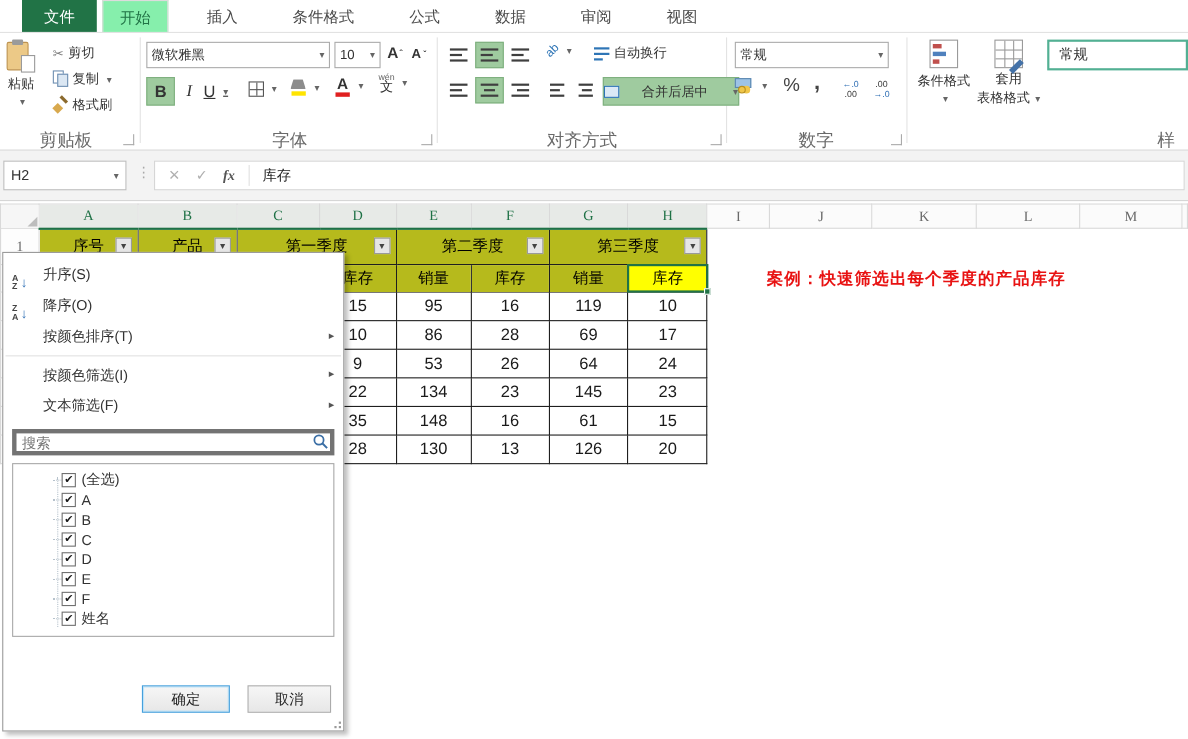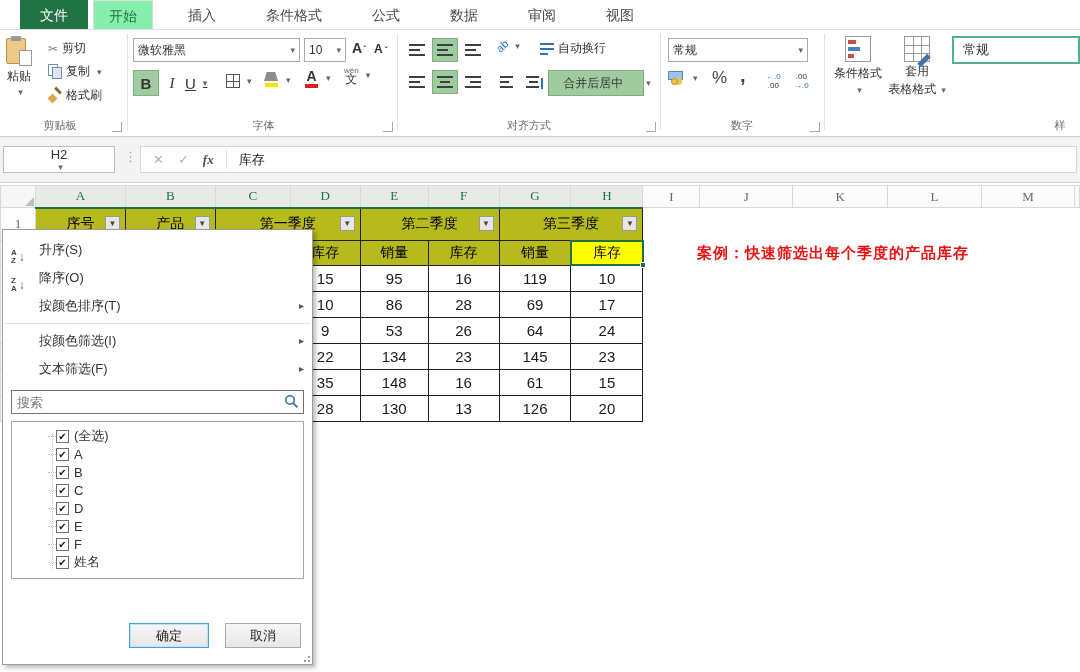--- a/index.html
+++ b/index.html
@@ -9,21 +9,21 @@
     background:#fff; font-family:"Liberation Sans", sans-serif; color:#333;
   }
   
   .tabbar { position:absolute; left:0; top:0; width:1080px; height:30px; background:#fff; border-bottom:1px solid #e2e2e2; display:flex; align-items:stretch; }
   .tab { font-size:14px; line-height:30px; padding:0 15px; color:#4a4a4a; cursor:default;margin-left:20px; }
   .tab.file { background:#217346; color:#fff; width:68px; text-align:center; padding:0; }
   .tab.active { background:#86efac; color:#217346; border:1px solid #dcdcdc; border-bottom:none; margin-left:5px; }
   
   .ribbon { position:absolute; left:0; top:30px; width:1080px; height:107px; background:#fff; border-bottom:1px solid #cfcfcf; }
   .gsep { position:absolute; top:4px; height:96px; width:1px; background:#e3e3e3; }
-  .glabel { position:absolute; top:88px; height:16px; font-size:11px; color:#6a6a6a; text-align:center; }
+  .glabel { position:absolute; top:88px; height:16px; font-size:16px; color:#6a6a6a; text-align:center; }
   .launcher { position:absolute; top:92px; width:10px; height:10px; color:#8a8a8a; font-size:9px; line-height:10px; border-right:1px solid #aaa; border-bottom:1px solid #aaa; }
   .rbtn { position:absolute; display:flex; align-items:center; gap:4px; font-size:12px; color:#333; white-space:nowrap; }
   .combo { position:absolute; background:#fff; border:1px solid #ababab; font-size:12px; display:flex; align-items:center; padding:0 4px; }
   .combo .cv { flex:1; overflow:hidden; }
   .car { color:#666; font-size:9px; margin-left:3px; }
   .tgl { background:#9fcb9f !important; border:1px solid #7fb07f !important; }
   
   .clipb { position:relative; width:26px; height:30px; }
   .clipb .board { position:absolute; left:0; top:2px; width:20px; height:26px; background:#ecc987; border:1px solid #bd9350; border-radius:2px; }
   .clipb .clip  { position:absolute; left:5px; top:0; width:10px; height:5px; background:#9b9b9b; border-radius:1px; }
@@ -60,21 +60,21 @@
       linear-gradient(#2e75b6,#2e75b6) 0 10px/60% 2px no-repeat; }
   .sortic { display:flex; align-items:center; gap:2px; }
   .sortic .ltrs { display:flex; flex-direction:column; font-size:8px; font-weight:bold; line-height:8px; color:#444; }
   .sortic .arr { color:#2b6cb3; font-size:12px; font-weight:bold; }
   .funnel { width:13px; height:12px; background:#c9c9c9; clip-path:polygon(0 0,100% 0,60% 50%,60% 100%,40% 100%,40% 50%); position:relative; }
   .funnel .x { position:absolute; right:-6px; bottom:-2px; color:#d05c5c; font-size:9px; font-weight:bold; }
   .two12 { display:flex; flex-direction:column; font-size:8px; line-height:9px; color:#333; text-align:center; }
   .two12 b { color:#2b6cb3; font-weight:normal; }
   
   .frow { position:absolute; left:0; top:137px; width:1080px; height:46px; background:#f3f3f3; border-bottom:1px solid #cfcfcf; }
-  .namebox { position:absolute; left:3px; top:9px; width:112px; height:27px; background:#fff; border:1px solid #bdbdbd; font-size:13px; display:flex; align-items:center; padding:0 6px;flex-direction:column; }
+  .namebox { position:absolute; left:3px; top:9px; width:112px; height:27px; background:#fff; border:1px solid #bdbdbd; font-size:13px; display:flex; align-items:center; padding:0 6px; }
   .splitdots { position:absolute; left:124px; top:12px; color:#a8a8a8; font-size:13px; }
   .fbar { position:absolute; left:140px; top:9px; width:937px; height:27px; background:#fff; border:1px solid #d6d6d6; display:flex; align-items:center; font-size:13px; }
   .fbtns { display:flex; align-items:center; gap:14px; padding:0 12px; color:#b0b0b0; font-size:13px; }
   .fxg { color:#555; font-family:"Liberation Serif", serif; font-style:italic; font-weight:bold; }
   .fdiv { width:1px; height:19px; background:#e0e0e0; margin-right:12px; }
   
   .sheet { position:absolute; left:0; top:183px; width:1080px; height:489px; background:#fff; }
   table.grid { border-collapse:collapse; table-layout:fixed; position:absolute; left:0; top:2px; }
   table.grid td, table.grid th { padding:0; overflow:hidden; white-space:nowrap; font-weight:normal; }
   th.colh { background:#fbfbfb; border:1px solid #d9d9d9; color:#6a6a6a; font-family:"Liberation Serif", serif; font-size:13px; height:22px; }
@@ -90,21 +90,21 @@
   .selbox .handle { position:absolute; right:-4px; bottom:-4px; width:6px; height:6px; background:#217346; border:1px solid #fff; }
   .annot { position:absolute; left:697px; top:61px; font-size:15px; font-weight:bold; color:#e81212; z-index:4; letter-spacing:1px; }
   
   .fmenu { position:absolute; left:2px; top:46px; width:311px; height:436px; background:#fff; border:1px solid #9b9b9b; box-shadow:3px 3px 4px rgba(0,0,0,.25); z-index:30; font-size:13px; color:#333; }
   .fm-item { position:relative; height:28px; line-height:28px; padding-left:36px; }
   .fm-item .fic { position:absolute; left:8px; top:7px; }
   .fm-item .sub { position:absolute; right:8px; top:0; color:#555; font-size:10px; }
   .fm-item.dis { color:#b3b3b3; }
   .fm-sep { border-top:1px solid #e2e2e2; margin:3px 2px; }
   .fm-search { position:relative; margin:7px 8px 0 8px; }
-  .fm-search input { width:100%; height:24px; border:1px solid #737373; font-size:13px; padding:0 24px 0 5px; color:#444; font-family:"Liberation Sans", sans-serif; }
+  .fm-search input { width:100%; height:24px; border:4px solid #737373; font-size:13px; padding:0 24px 0 5px; color:#444; font-family:"Liberation Sans", sans-serif; }
   .fm-search svg { position:absolute; right:5px; top:4px; }
   .fm-list { position:relative; margin:7px 8px 0 8px; height:158px; border:1px solid #a8a8a8; padding-top:5px; overflow:hidden; }
   .fm-list::before { content:""; position:absolute; left:40px; top:12px; height:136px; border-left:1px dotted #b6c2cc; }
   .fm-row { position:relative; height:18px; display:flex; align-items:center; }
   .fm-row::before { content:""; width:8px; margin-left:36px; border-top:1px dotted #b6c2cc; }
   .cbx { width:13px; height:13px; background:#fff; border:1px solid #707070; font-size:10px; line-height:11px; text-align:center; color:#1a1a1a; margin-right:5px; }
   .fm-ok, .fm-cancel { position:absolute; height:25px; background:linear-gradient(#f6f6f6,#e7e7e7); font-size:13px; color:#222; text-align:center; line-height:23px; }
   .fm-ok { left:126px; top:393px; width:80px; border:1px solid #46a0dc; box-shadow:0 0 0 1px #bfe3f8 inset; }
   .fm-cancel { left:222px; top:393px; width:76px; border:1px solid #ababab; }
   .fm-grip { position:absolute; right:2px; bottom:2px; width:8px; height:8px; }
@@ -254,21 +254,21 @@
       </div>
     <div class="albtn" style="left:460px; top:40px;">
         <span class="bars r"></span>
       </div>
     <div class="albtn" style="left:494px; top:40px; width:24px;">
         <span class="bars" style="width:13px"></span>
       </div>
     <div class="albtn" style="left:520px; top:40px; width:24px;">
         <span class="bars r" style="width:13px"></span>
       </div>
-    <div class="rbtn tgl" style="left:548px; top:40px; width:96px; height:26px; justify-content:center; gap:20px;">
+    <div class="rbtn tgl" style="left:548px; top:40px; width:124px; height:26px; justify-content:center; gap:20px;">
       <span class="mergeic"></span>
       <span>合并后居中</span>
       <span class="car">▾</span>
     </div>
     <div class="glabel" style="left:400px; width:258px;">对齐方式</div>
     <div class="launcher" style="left:646px;"></div>
 
     <div class="combo" style="left:668px; top:8px; width:140px; height:24px;">
       <span class="cv">常规</span>
       <span class="car">▾</span>

